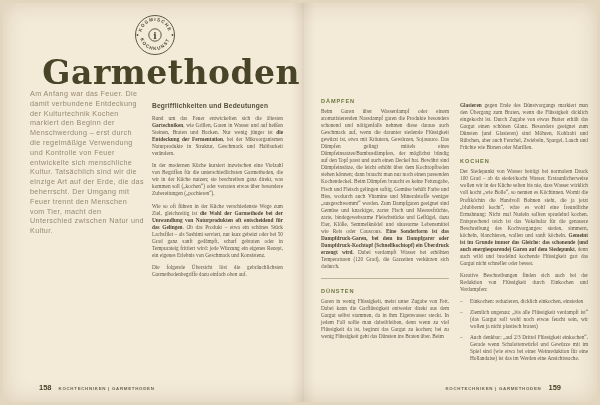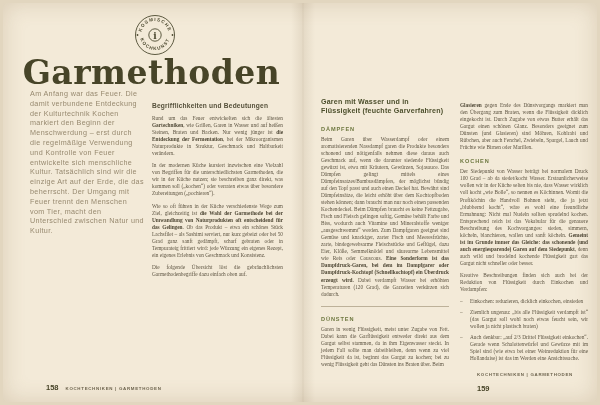--- a/index.html
+++ b/index.html
@@ -16,21 +16,21 @@
   }
   .spine{
     position:absolute;left:288px;top:0;width:24px;height:399px;
     background:linear-gradient(90deg,rgba(110,85,50,0) 0%,rgba(110,85,50,.10) 45%,rgba(110,85,50,.16) 50%,rgba(110,85,50,.10) 55%,rgba(110,85,50,0) 100%);
   }
   .abs{position:absolute;}
 
   
   .badge{left:131px;top:11px;width:42px;height:42px;}
   .page-title{
-    left:0;top:50px;width:297px;text-align:center;
+    left:0;top:50px;width:297px;text-align:right;
     font-family:"DejaVu Serif","Liberation Serif",serif;
     font-weight:bold;font-size:33px;letter-spacing:.5px;
     color:#474428;
   }
   .intro{
     left:27px;top:86px;width:114px;
     font-size:7.2px;line-height:9.8px;letter-spacing:.35px;
     color:#97896f;
   }
   .midcol{left:149px;top:99px;width:131px;}
@@ -62,22 +62,22 @@
   .dash-item .dash{
     font-family:"Liberation Serif",serif;font-size:5.3px;line-height:7.05px;
     color:#5d5442;width:10px;flex:0 0 10px;
   }
   .dash-item .txt{flex:1;margin:0;}
 
   
   .footer{
     top:380px;height:10px;display:flex;align-items:baseline;gap:7px;
   }
-  .footer.fl{left:43px;}
-  .footer.fr{right:24px;justify-content:flex-end;flex-direction:column;}
+  .footer.fl{left:36px;}
+  .footer.fr{right:36px;justify-content:flex-end;}
   .pagenum{
     font-weight:bold;font-size:7.5px;color:#474428;
   }
   .foot-caption{
     font-size:4.4px;letter-spacing:.7px;color:#6d644e;font-weight:bold;
   }
 </style>
 </head>
 <body>
 
@@ -110,21 +110,20 @@
     <p class="body-serif"><span>Wie so oft führen in der Küche verschiedenste Wege zum Ziel, gleichzeitig ist </span><span class="b">die Wahl der Garmethode bei der Umwandlung von Naturprodukten oft entscheidend für das Gelingen</span><span>. Ob das Produkt – etwa ein schönes Stück Lachsfilet – als Sashimi serviert, nur kurz gebeizt oder bei 50 Grad ganz sanft gedämpft, scharf gebraten oder in Tempurateig frittiert wird: jede Würzung ein eigenes Rezept, ein eigenes Erlebnis von Geschmack und Konsistenz.</span></p>
     <p class="body-serif">Die folgende Übersicht löst die gebräuchlichsten Garmethodenbegriffe dazu einfach oben auf.</p>
   </div>
 
   <div class="abs footer fl">
     <span class="pagenum">158</span>
     <span class="foot-caption">KOCHTECHNIKEN | GARMETHODEN</span>
   </div>
 
   <div class="abs rcol1">
-    <h2 class="r-heading">Garen mit Wasser und in Flüssigkeit (feuchte Garverfahren)</h2>
 
     <h3 class="sec-title">DÄMPFEN</h3>
     <p class="body-serif"><span>Beim Garen über Wasserdampf oder einem aromatisierenden Nassdampf garen die Produkte besonders schonend und nötigenfalls nehmen diese daraus auch Geschmack auf, wenn die darunter siedende Flüssigkeit gewürzt ist, etwa mit Kräutern, Gewürzen, Sojasauce. Das Dämpfen gelingt mittels eines Dämpfeinsatzes/Bambusdämpfers, der möglichst bündig auf den Topf passt und auch einen Deckel hat. Bewährt sind Dämpfeinsätze, die leicht erhöht über dem Kochtopfboden stehen können; dann braucht man nur noch einen passenden Kochendeckel. Beim Dämpfen braucht es keine Fettzugabe, Fisch und Fleisch gelingen saftig, Gemüse behält Farbe und Biss, wodurch auch Vitamine und Mineralstoffe weniger „ausgeschwemmt“ werden. Zum Dampfgaren geeignet sind Gemüse und knackiger, zarter Fisch und Meeresfrüchte, zarte, bindegewebsarme Fleischstücke und Geflügel, dazu Eier, Klöße, Semmelknödel und säurearme Lebensmittel wie Reis oder Couscous. </span><span class="b">Eine Sonderform ist das Dampfdruck-Garen, bei dem im Dampfgarer oder Dampfdruck-Kochtopf (Schnellkochtopf) ein Überdruck erzeugt wird.</span><span> Dabei verdampft Wasser bei erhöhten Temperaturen (120 Grad), die Garzeiten verkürzen sich dadurch.</span></p>
 
     <hr class="divider">
 
     <h3 class="sec-title">DÜNSTEN</h3>
     <p class="body-serif">Garen in wenig Flüssigkeit, meist unter Zugabe von Fett. Dabei kann die Garflüssigkeit entweder direkt aus dem Gargut selbst stammen, da in ihm Eigenwasser steckt. In jedem Fall sollte man dabeibleiben, denn wenn zu viel Flüssigkeit da ist, beginnt das Gargut zu kochen; bei zu wenig Flüssigkeit geht das Dünsten ins Braten über. Beim</p>
   </div>
 

